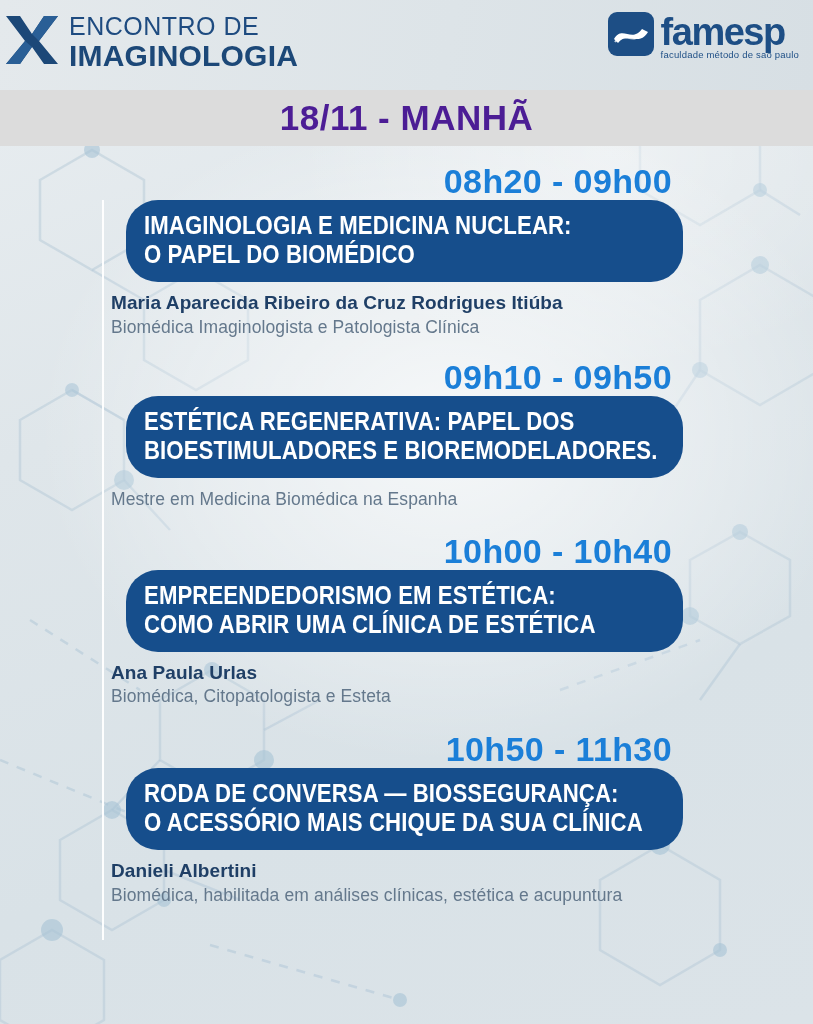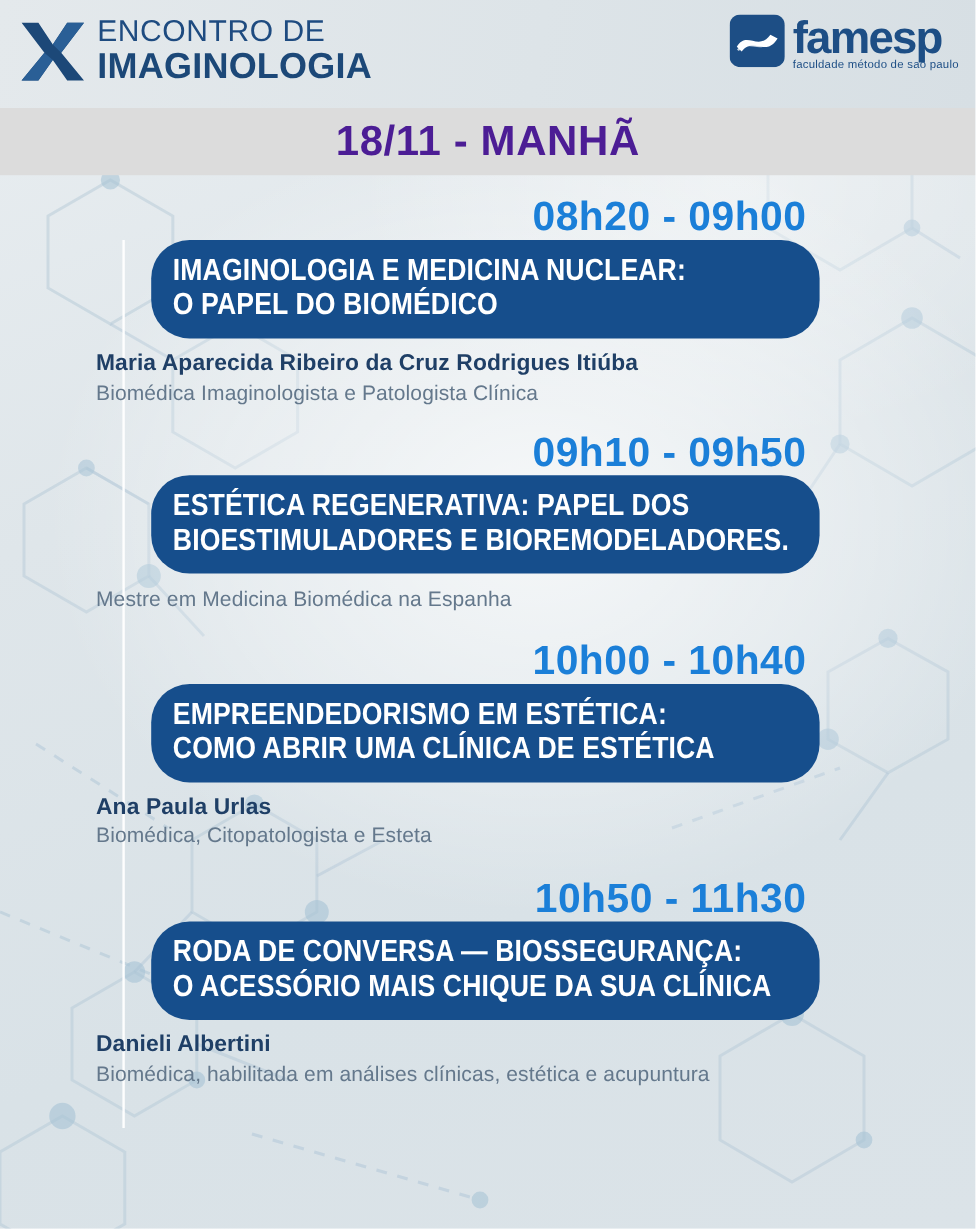--- a/index.html
+++ b/index.html
@@ -43,24 +43,23 @@
   
   .header {
     position: absolute;
     top: 0; left: 0; right: 0;
     height: 90px;
     z-index: 5;
     background: linear-gradient(100deg, #e4e9ec 0%, #dde4e8 55%, #d7dfe4 100%);
   }
   .logo-left {
     position: absolute;
-    left: 16px;
+    left: 4px;
     top: 14px;
     display: flex;
-    align-items: center;
     gap: 9px;
   }
   .logo-x {
     width: 56px;
     height: 52px;
     flex: 0 0 auto;
   }
   .logo-words {
     display: flex;
     flex-direction: column;
@@ -175,21 +174,21 @@
     color: #ffffff;
     font-size: 25.5px;
     font-weight: 700;
     line-height: 1.14;
     letter-spacing: 0.1px;
     transform: scaleX(0.87);
     transform-origin: left center;
     white-space: nowrap;
   }
   .session-speaker {
-    margin-left: 64px;
+    margin-left: 95px;
     margin-right: 40px;
     padding-top: 9px;
   }
   .speaker-name {
     font-size: 19px;
     font-weight: 700;
     color: #1f3f66;
     line-height: 1.25;
     letter-spacing: 0.1px;
   }

